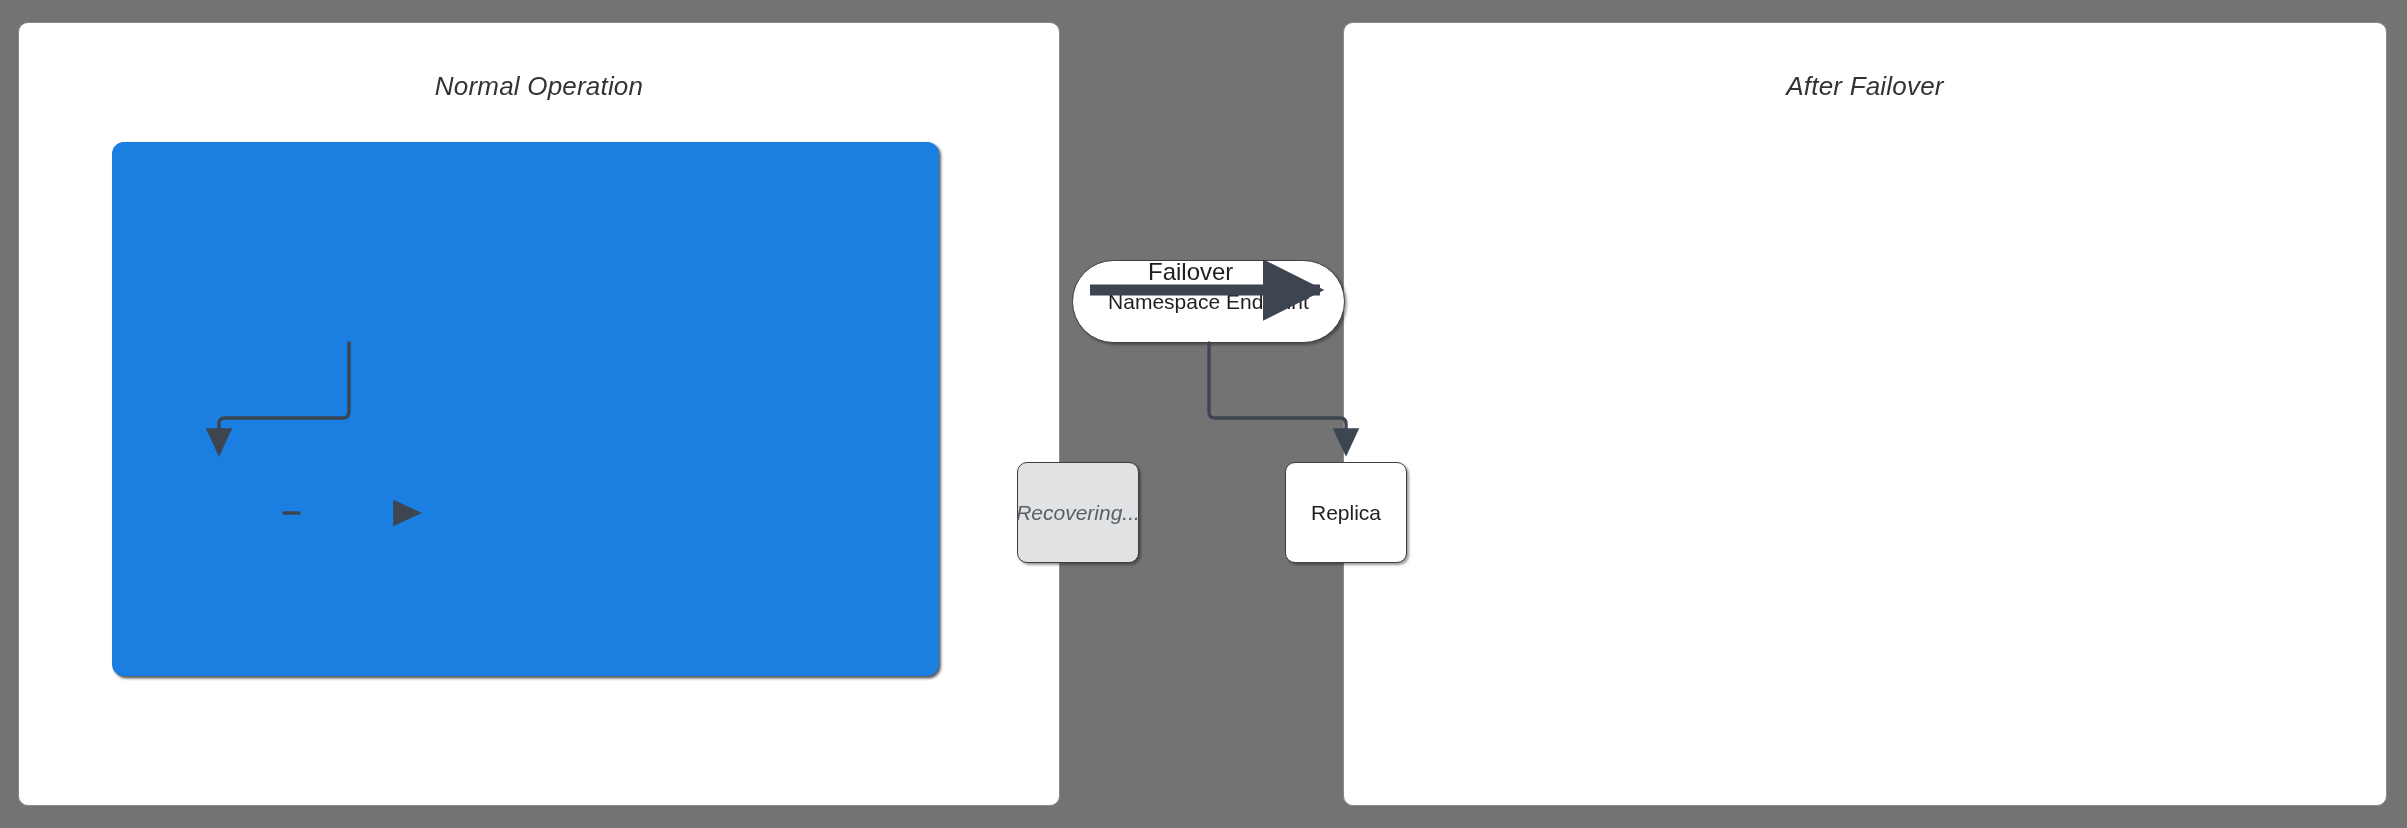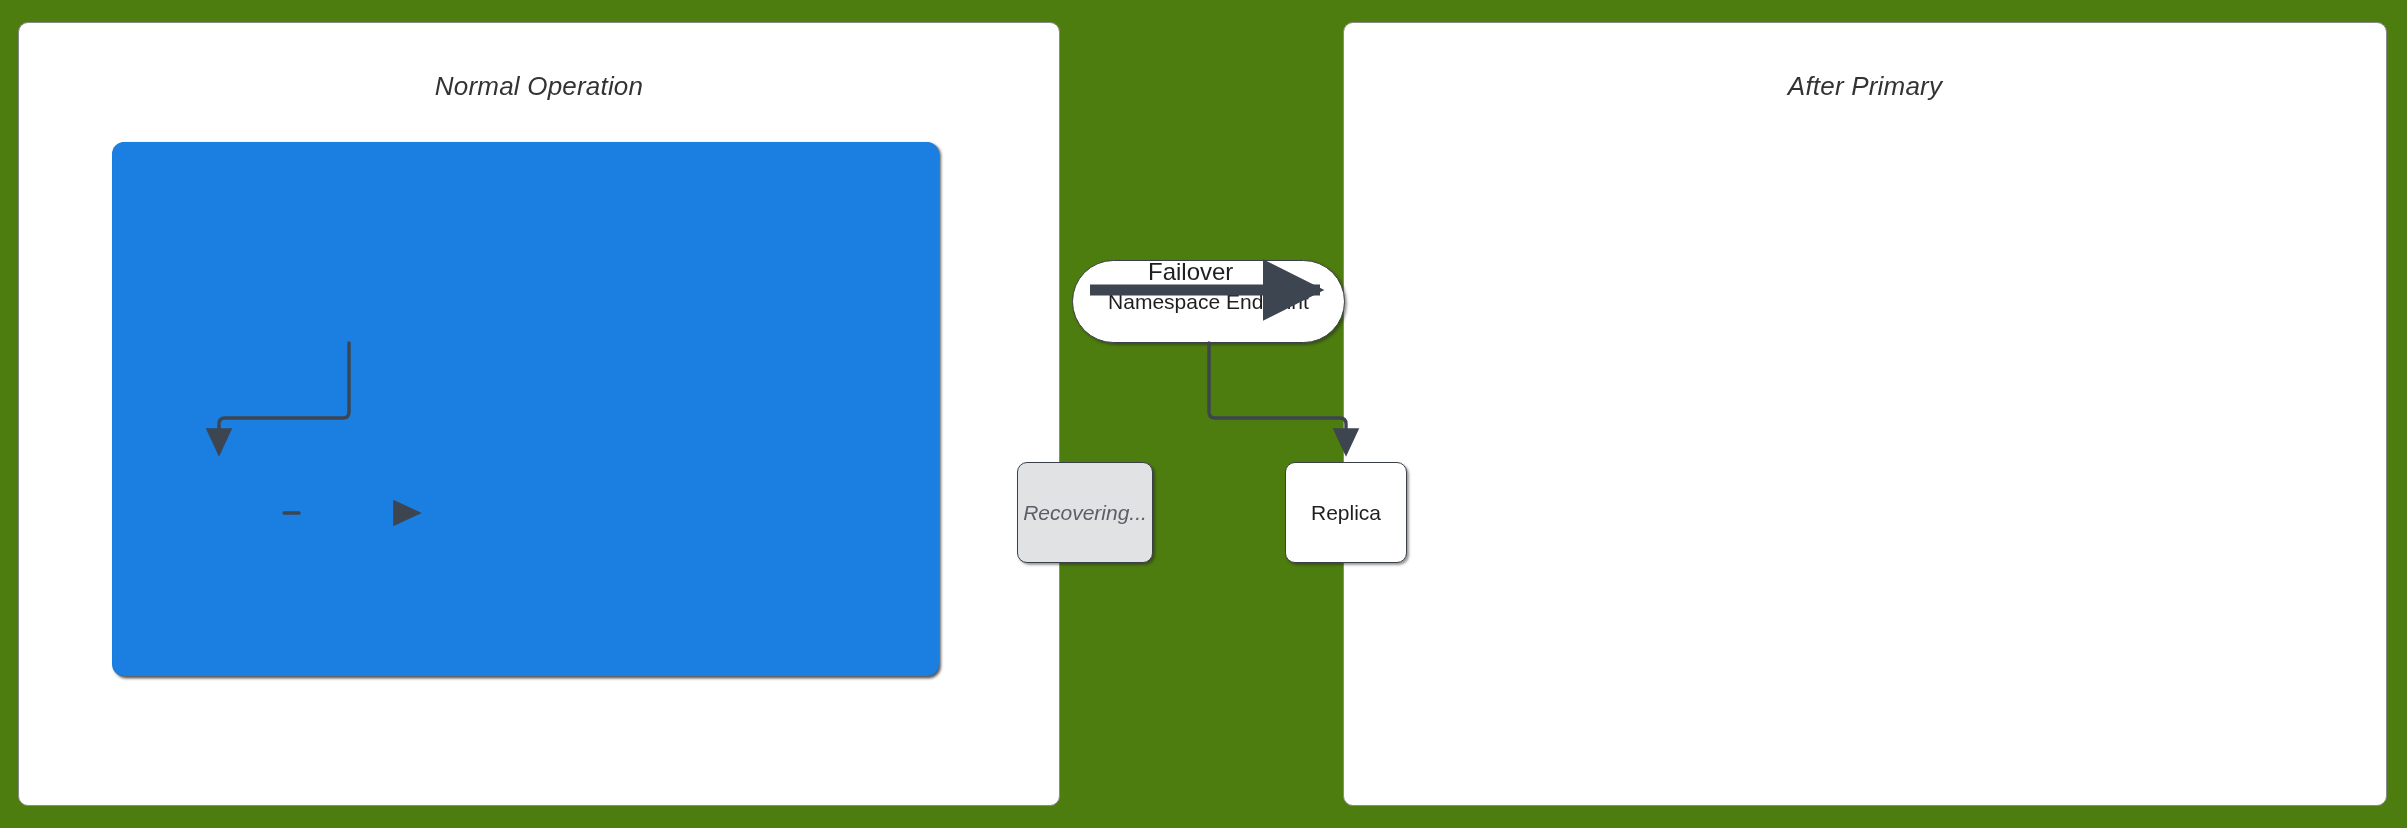--- a/index.html
+++ b/index.html
@@ -6,21 +6,21 @@
   * { box-sizing: border-box; }
   html, body {
     margin: 0; padding: 0;
     background: #ffffff;
     font-family: "Liberation Sans", "DejaVu Sans", sans-serif;
   }
   #stage {
     position: relative;
     width: 2407px;
     height: 828px;
-    background: #4d7c0f;
+    background: #737373;
     overflow: hidden;
     text-decoration: underline;
   }
 
   
   .panel {
     position: absolute;
     background: #ffffff;
     border: 1.6px solid #8a8a8a;
     border-radius: 10px;
@@ -72,21 +72,21 @@
     font-style: italic;
   }
 
   
   #ne-left      { left: 213px; top: 260px; width: 273px; height: 83px; }
   #primary-left { left: 155px; top: 462px; width: 128px; height: 101px; }
   #replica-left { left: 425px; top: 462px; width: 124px; height: 101px; }
 
   
   #ne-right      { left: 1072px; top: 260px; width: 273px; height: 83px; }
-  #recovering    { left: 1017px; top: 462px; width: 136px; height: 101px; }
+  #recovering    { left: 1017px; top: 462px; width: 122px; height: 101px; }
   #replica-right { left: 1285px; top: 462px; width: 122px; height: 101px; }
 
   
   #wires {
     position: absolute;
     left: 0; top: 0;
     width: 2407px; height: 828px;
     pointer-events: none;
   }
 
@@ -130,21 +130,21 @@
     </span>
   </div>
 
   <div class="node rect" id="replica-left">
     <span>Replica</span>
   </div>
 
   <div class="edge-label" id="lbl-replication">Data Replication</div>
 
   <div class="panel" id="panel-right">
-    <div class="panel-title">After Primary</div>
+    <div class="panel-title">After Failover</div>
   </div>
 
   <div class="blue-region" id="blue-right"></div>
 
   <div class="node pill" id="ne-right">
     <span>Namespace Endpoint</span>
   </div>
 
   <div class="node rect ghost" id="recovering">
     <span>Recovering...</span>

